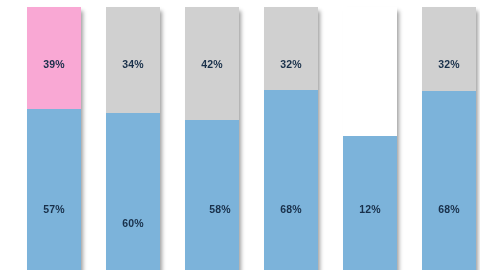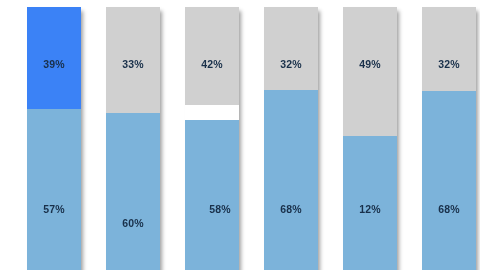--- a/index.html
+++ b/index.html
@@ -70,55 +70,52 @@
     width: 100%;
     text-align: center;
   }
 </style>
 </head>
 <body>
 
 <div id="stage">
   <div id="plot">
       <div class="bar-col" style="left: 27px; top: 7px; height: 268px;">
-        <div class="seg seg-top" style="height: 102px; background: #3b82f6;">
+        <div class="seg seg-top" style="height: 102px; background: #f9a8d4;">
           <span class="seg-label">39%</span>
         </div>
         <div class="seg seg-bottom" style="height: 166px; background: rgb(124, 179, 218);">
           <div class="seg-label-wrap" style="top: 90px;"><span class="seg-label" style="position: static;">57%</span></div>
         </div>
       </div>
       <div class="bar-col" style="left: 106px; top: 7px; height: 268px;">
         <div class="seg seg-top" style="height: 106px; background: rgb(208, 208, 208);">
-          <span class="seg-label">33%</span>
+          <span class="seg-label">34%</span>
         </div>
         <div class="seg seg-bottom" style="height: 162px; background: rgb(124, 179, 218);">
           <div class="seg-label-wrap" style="top: 100px;"><span class="seg-label" style="position: static;">60%</span></div>
         </div>
       </div>
       <div class="bar-col" style="left: 185px; top: 7px; height: 268px;">
-        <div class="seg seg-top" style="height: 98px; background: rgb(208, 208, 208);">
+        <div class="seg seg-top" style="height: 113px; background: rgb(208, 208, 208);">
           <span class="seg-label">42%</span>
         </div>
         <div class="seg seg-bottom" style="height: 155px; background: rgb(124, 179, 218);">
           <div class="seg-label-wrap" style="top: 79px; margin-left: 8px;"><span class="seg-label" style="position: static;">58%</span></div>
         </div>
       </div>
       <div class="bar-col" style="left: 264px; top: 7px; height: 268px;">
         <div class="seg seg-top" style="height: 83px; background: rgb(208, 208, 208);">
           <span class="seg-label">32%</span>
         </div>
         <div class="seg seg-bottom" style="height: 185px; background: rgb(124, 179, 218);">
           <div class="seg-label-wrap" style="top: 109px;"><span class="seg-label" style="position: static;">68%</span></div>
         </div>
       </div>
       <div class="bar-col" style="left: 343px; top: 7px; height: 268px;">
-        <div class="seg seg-top" style="height: 129px; background: rgb(208, 208, 208);">
-          <span class="seg-label">49%</span>
-        </div>
         <div class="seg seg-bottom" style="height: 139px; background: rgb(124, 179, 218);">
           <div class="seg-label-wrap" style="top: 63px;"><span class="seg-label" style="position: static;">12%</span></div>
         </div>
       </div>
       <div class="bar-col" style="left: 422px; top: 7px; height: 268px;">
         <div class="seg seg-top" style="height: 84px; background: rgb(208, 208, 208);">
           <span class="seg-label">32%</span>
         </div>
         <div class="seg seg-bottom" style="height: 184px; background: rgb(124, 179, 218);">
           <div class="seg-label-wrap" style="top: 108px;"><span class="seg-label" style="position: static;">68%</span></div>

